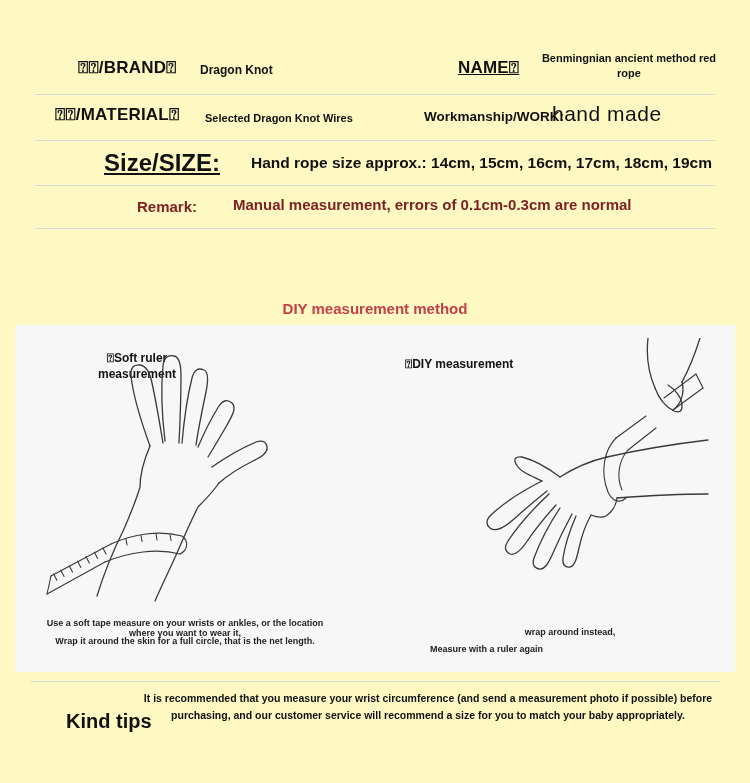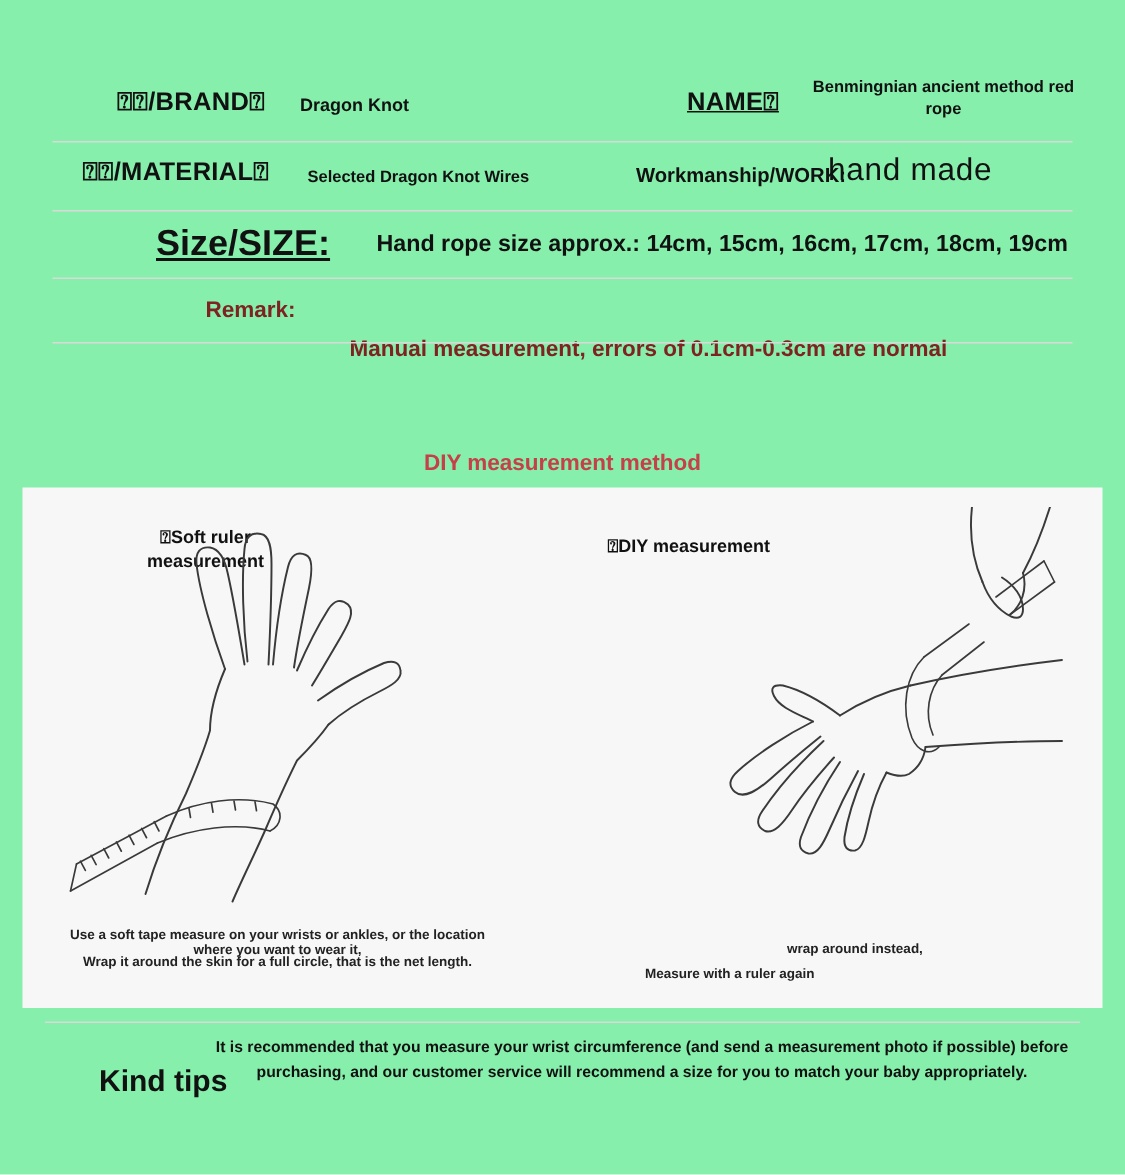--- a/index.html
+++ b/index.html
@@ -1,18 +1,18 @@
 <!DOCTYPE html>
 <html style="--accent_red: #c64049; --dark_red: #7e2222; --line_gray: #d9d9d9; --panel_gray: #f7f7f7;"><head>
 <meta charset="utf-8">
 <style>
   * { margin:0; padding:0; box-sizing:border-box; }
   html,body { background:#fff; }
   body { font-family:"Liberation Sans", sans-serif; color:#111; }
-  .page { position:relative; width:750px; height:783px; background:#86efac; overflow:hidden; }
+  .page { position:relative; width:750px; height:783px; background:#fef9c3; overflow:hidden; }
   .abs { position:absolute; }
   .hline { position:absolute; height:1px; background:var(--line_gray,#d9d9d9); }
   .pre { white-space:pre-line; }
   .center { text-align:center; }
   .lbl-big { font-size:17px; font-weight:700; letter-spacing:0.2px; }
   .val-sm { font-size:12px; font-weight:700; }
   .val-xs { font-size:11px; font-weight:700; line-height:15px; }
   .work-lbl { font-size:13.5px; font-weight:700; }
   .handmade { font-size:21px; font-weight:400; letter-spacing:0.5px; }
   .size-lbl { font-size:24px; font-weight:700;text-decoration:underline; }
@@ -44,21 +44,21 @@
     <span class="abs val-xs" style="left:205px; top:111px;">Selected Dragon Knot Wires</span>
     <span class="abs work-lbl" style="left:424px; top:109px;">Workmanship/WORK:</span>
     <span class="abs handmade" style="left:552px; top:102px;">hand made</span>
     <div class="hline" style="left:35px; top:140px; width:680px;"></div>
 
     <span class="abs size-lbl" style="left:104px; top:149px;">Size/SIZE:</span>
     <span class="abs size-val" style="left:251px; top:154px;">Hand rope size approx.: 14cm, 15cm, 16cm, 17cm, 18cm, 19cm</span>
     <div class="hline" style="left:35px; top:185px; width:680px;"></div>
 
     <span class="abs remark" style="left:137px; top:198px; font-size:15px;">Remark:</span>
-    <span class="abs remark" style="left:233px; top:196px; font-size:15px;margin-top:28px;">Manual measurement, errors of 0.1cm-0.3cm are normal</span>
+    <span class="abs remark" style="left:233px; top:196px; font-size:15px;">Manual measurement, errors of 0.1cm-0.3cm are normal</span>
     <div class="hline" style="left:35px; top:228px; width:680px;"></div>
   </div>
 
   <div class="abs diy-title center" style="left:0; top:300px; width:750px;">DIY measurement method</div>
 
   <div class="panel" style="left:15px; top:325px; width:720px; height:347px;"></div>
 
   <div class="abs fig-head pre center" style="left:72px; top:350px; width:130px;">⍰Soft ruler
 measurement</div>
 

